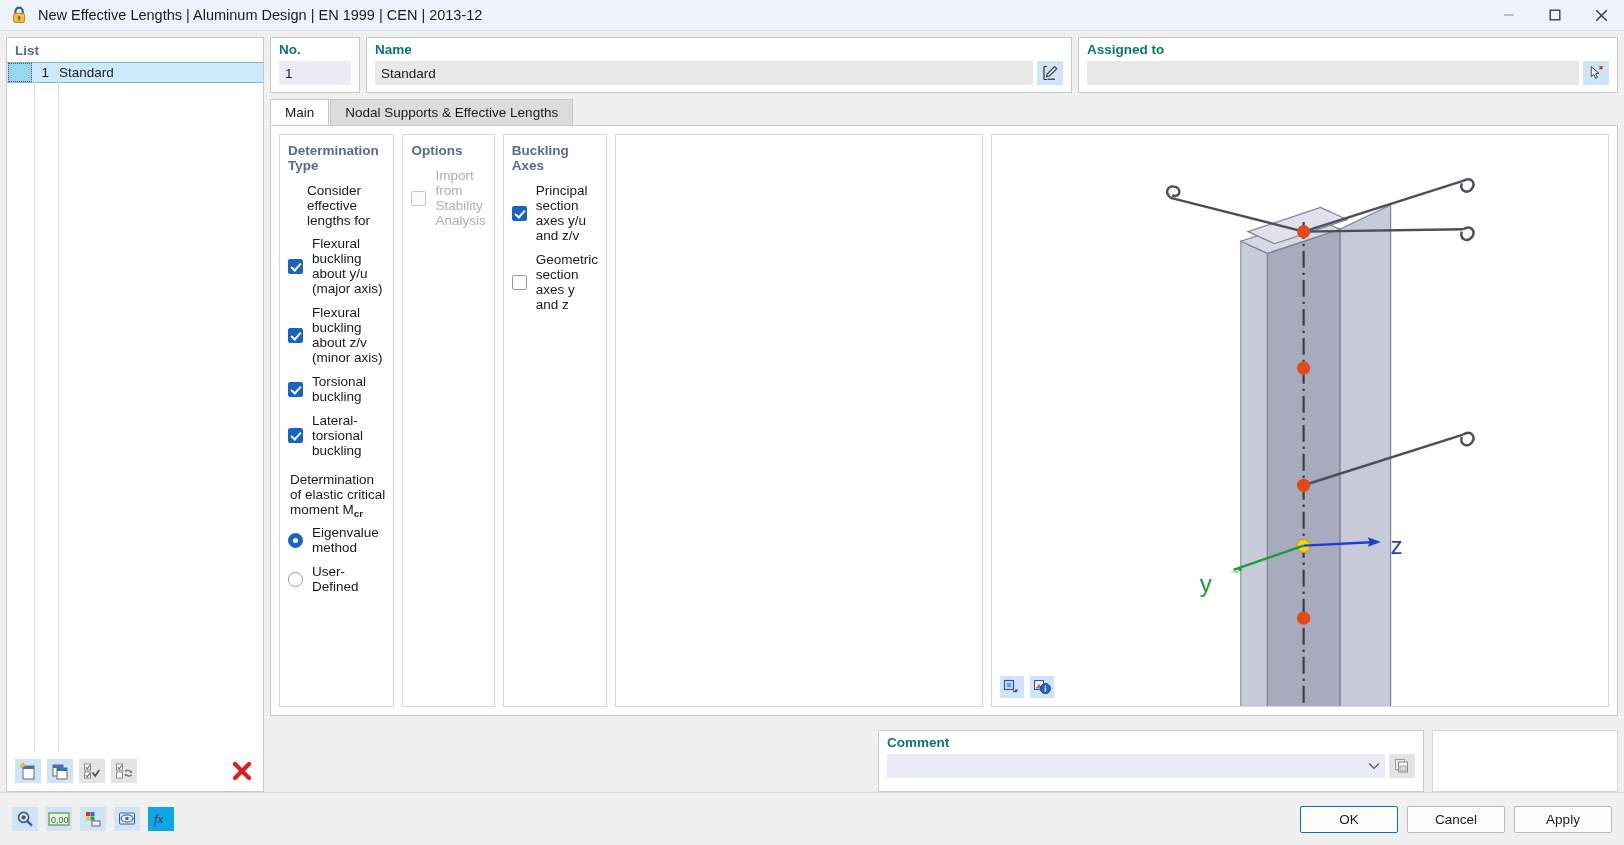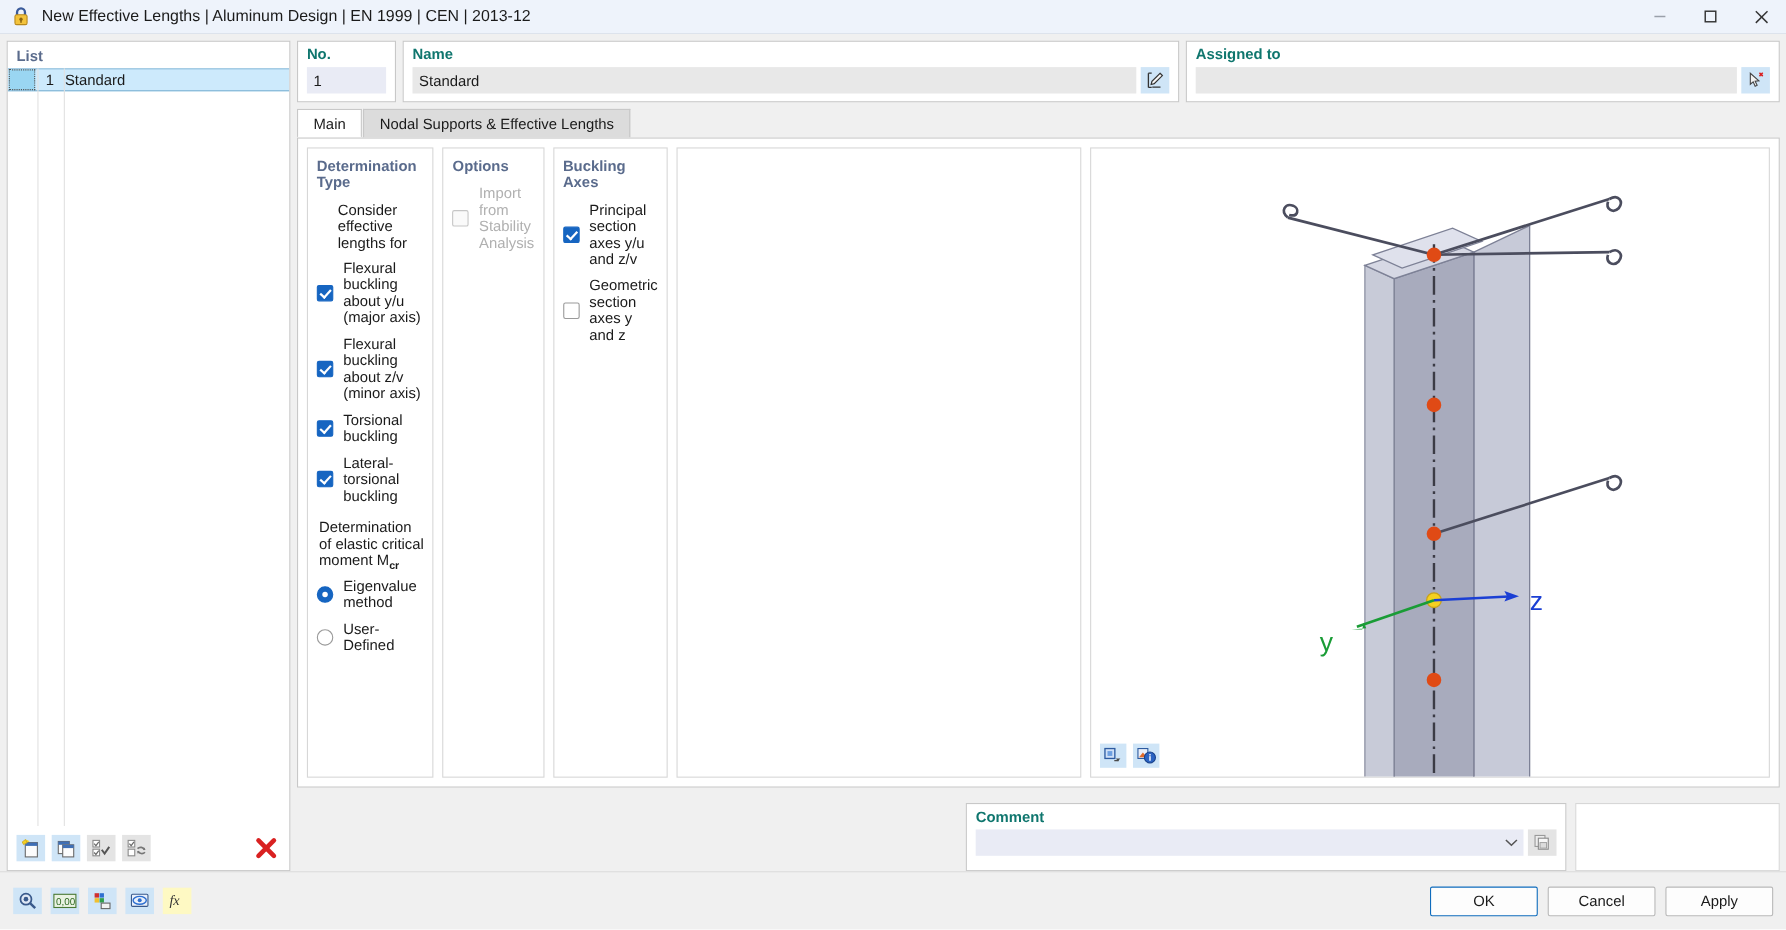--- a/index.html
+++ b/index.html
@@ -299,21 +299,21 @@
     display: flex; align-items: center;
     padding: 0 12px;
     gap: 8px;
     border-top: 1px solid #dcdcdc;
   }
   .fbtn {
     width: 26px; height: 24px;
     background: #cfe5f7;
     display: flex; align-items: center; justify-content: center;
   }
-  .fbtn.grey { background: #fef9c3; }
+  .fbtn.grey { background: #0ea5e9; }
   .actions { margin-left: auto; display: flex; gap: 9px; }
   .abtn {
     width: 98px; height: 27px;
     background: #fdfdfd;
     border: 1px solid #b9b9b9;
     border-radius: 2px;
     font-family: "Liberation Sans", sans-serif;
     font-size: 13.5px;
     color: #1a1a1a;
     display: flex; align-items: center; justify-content: center;

